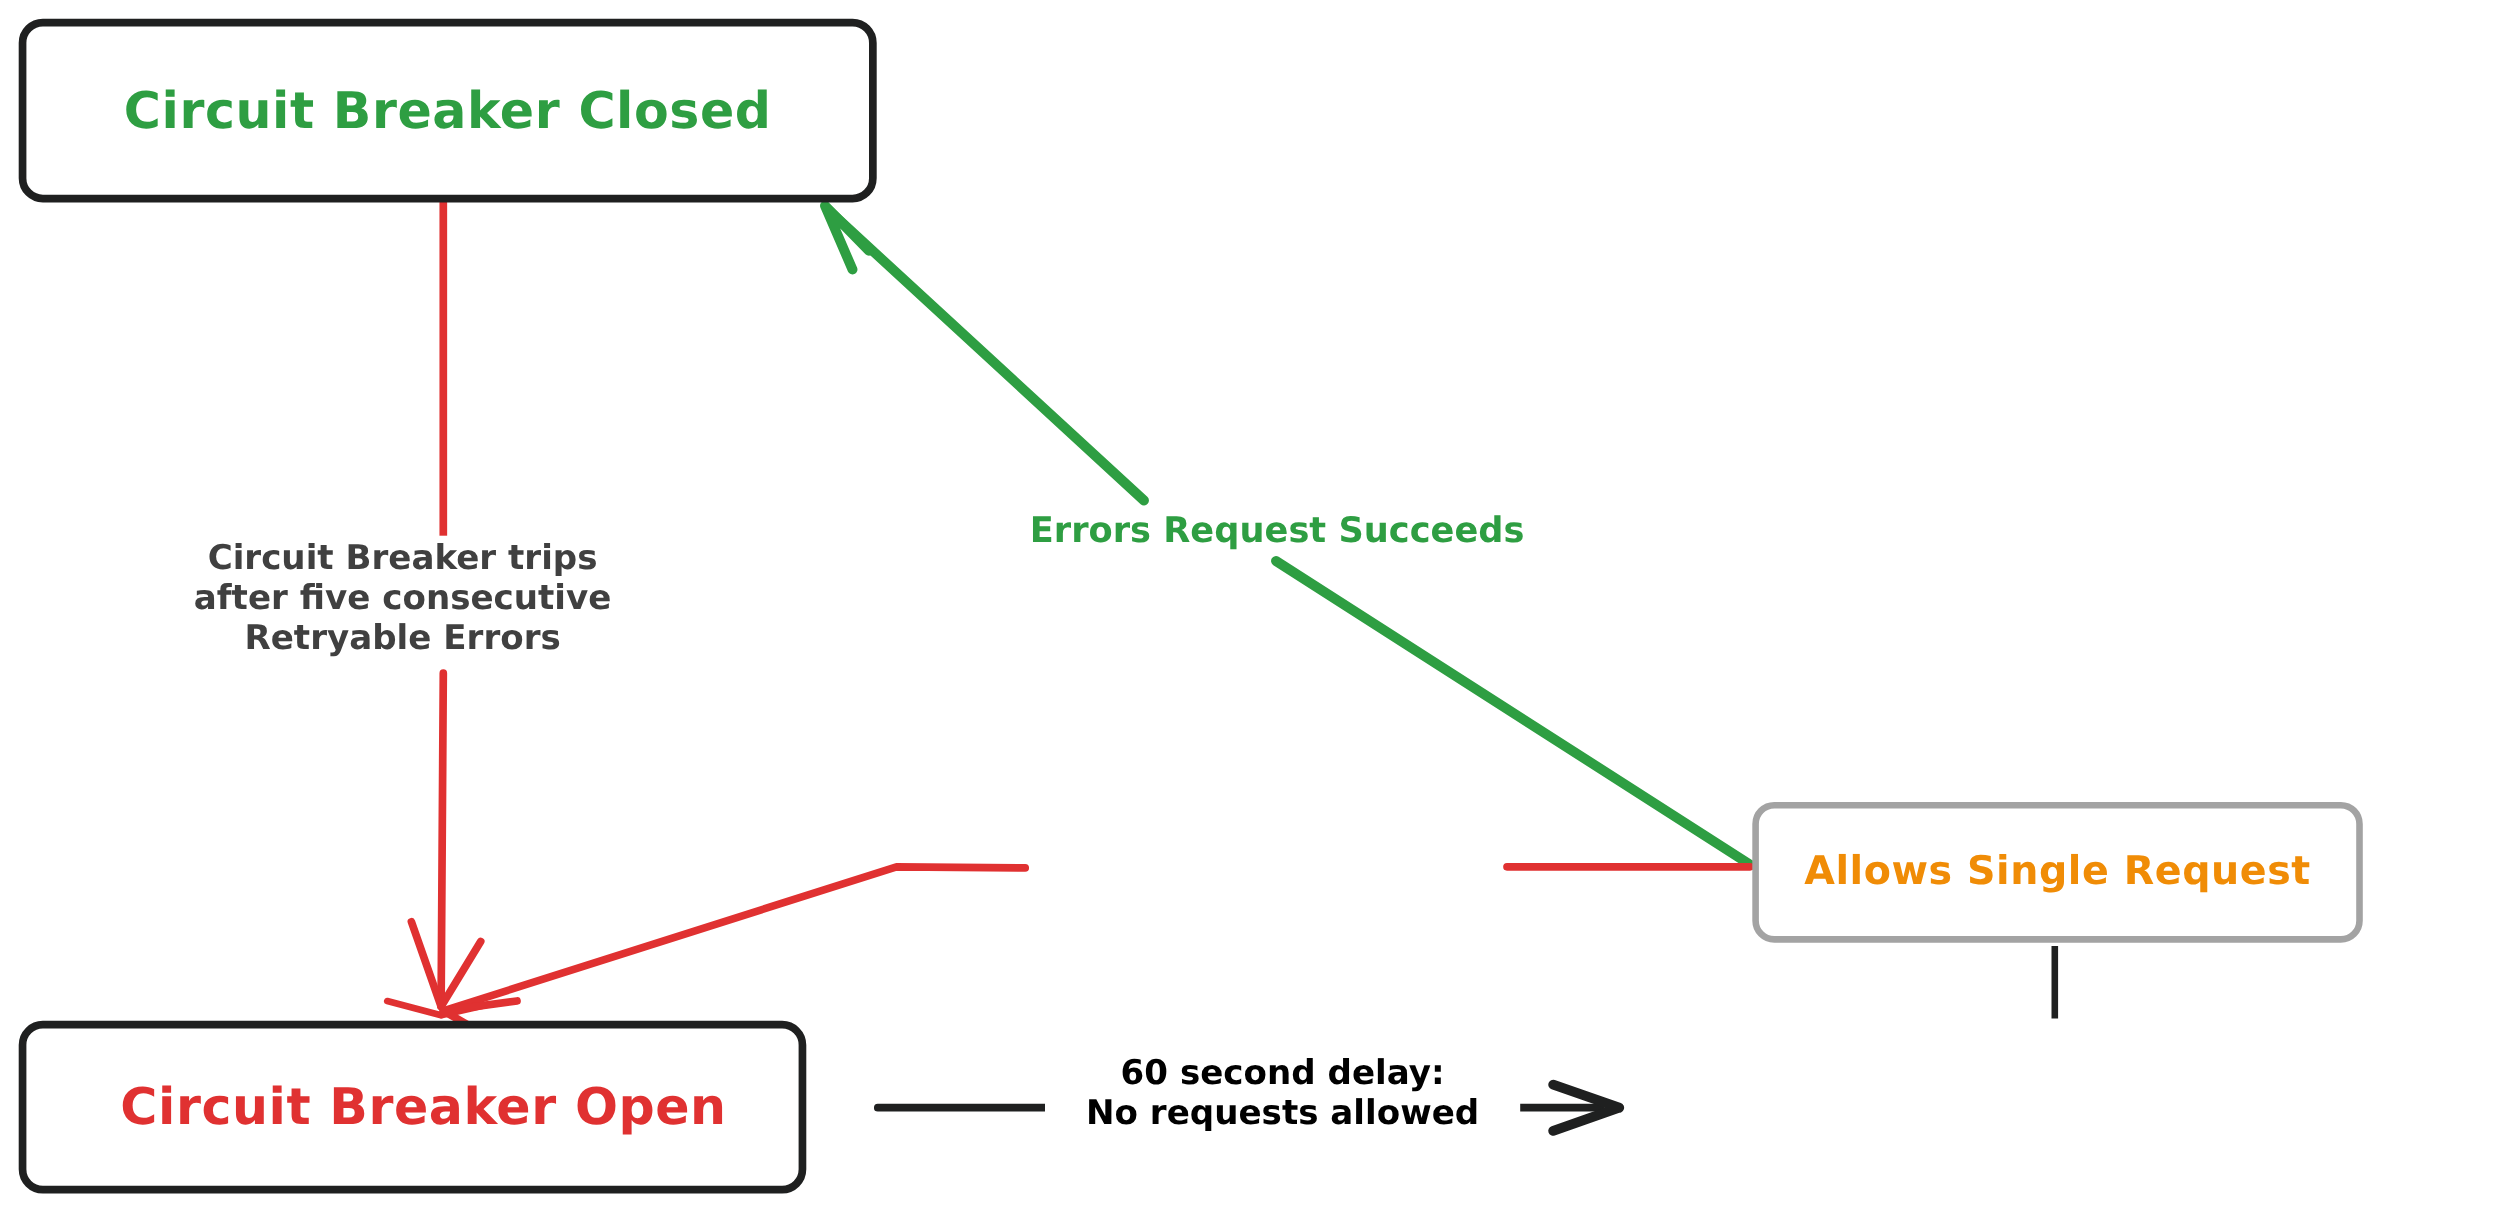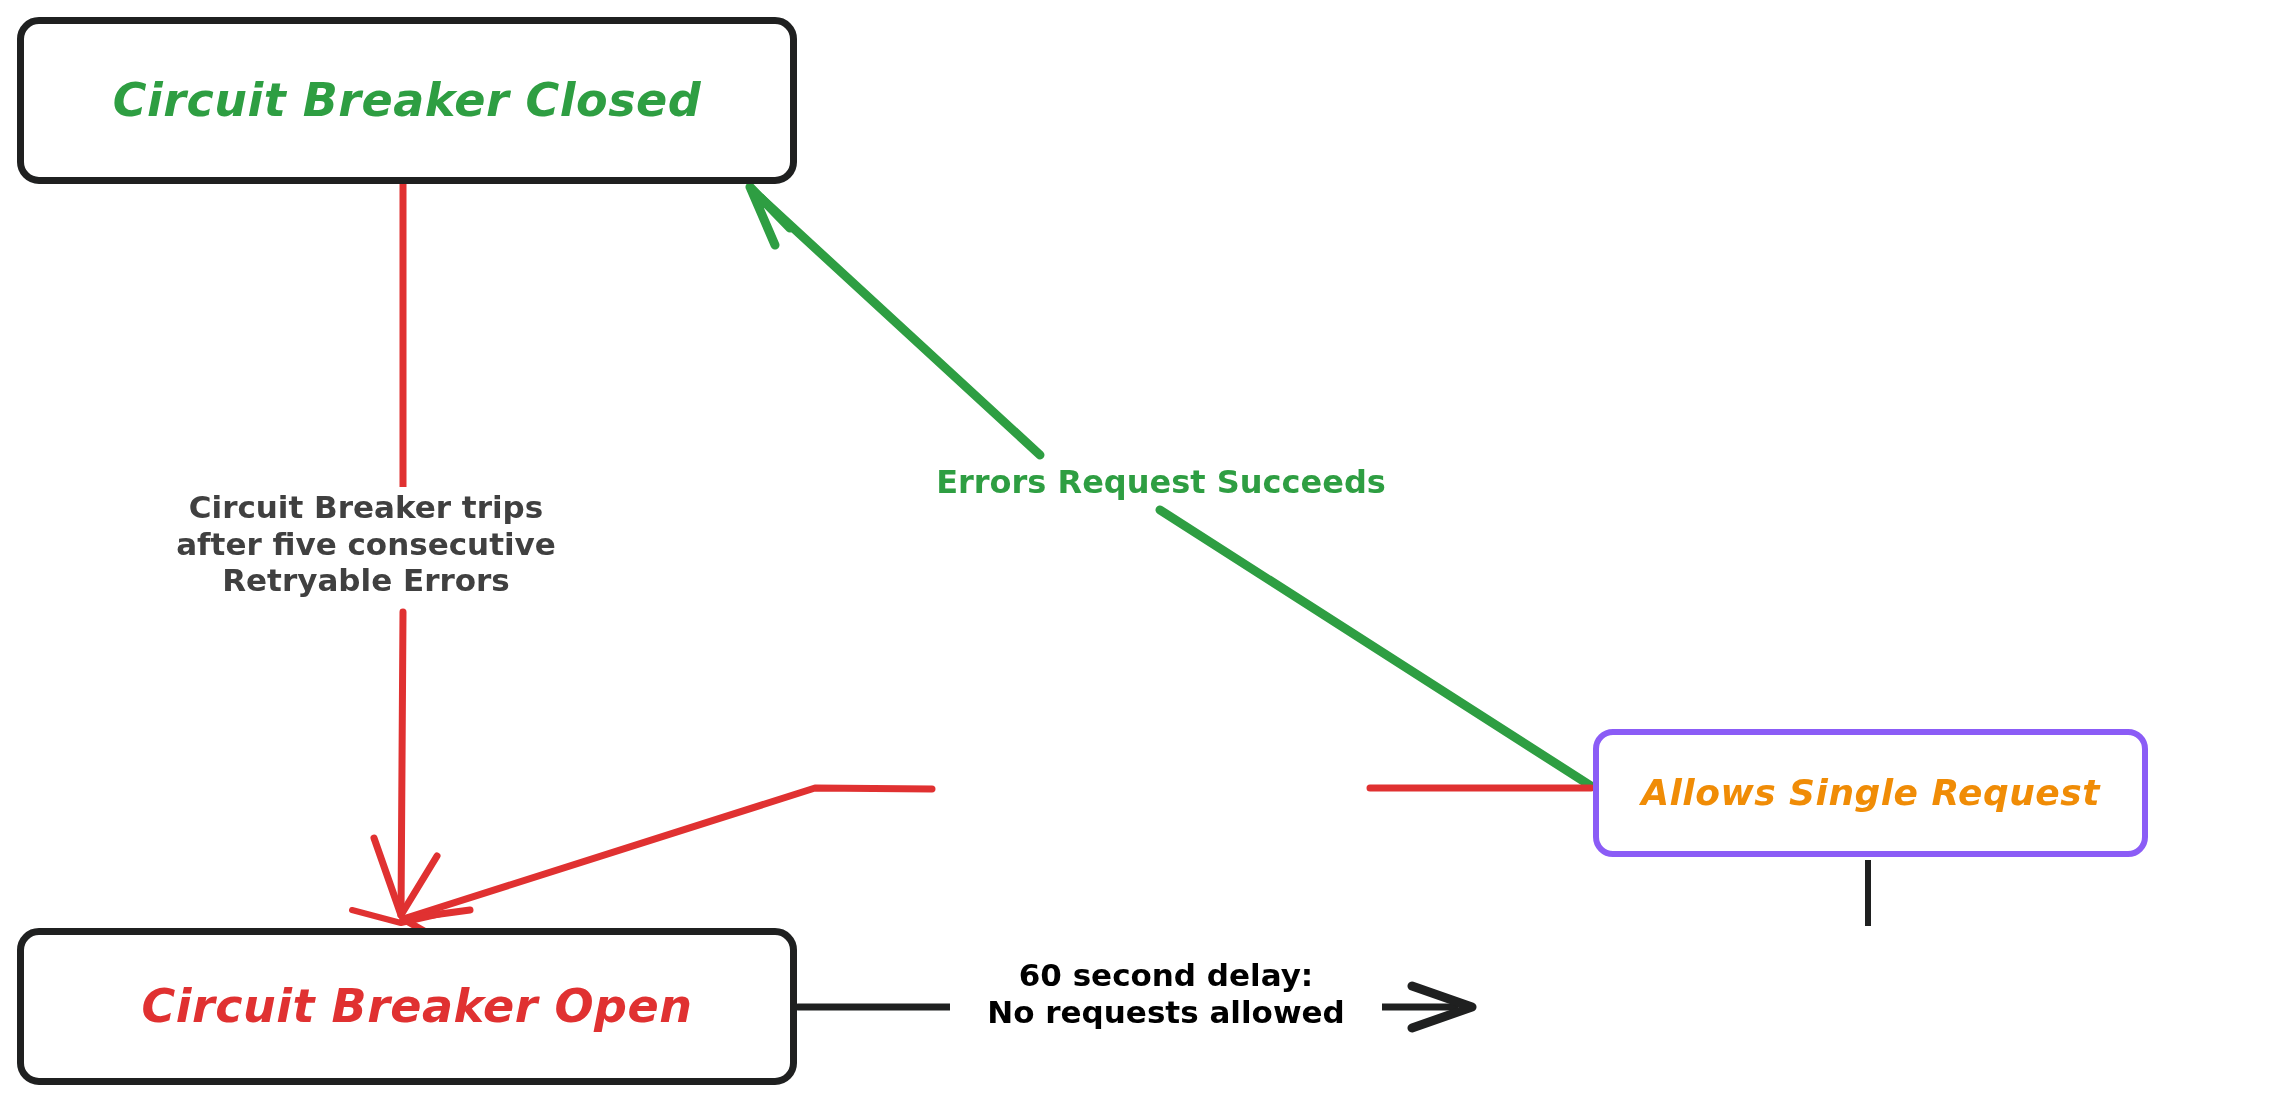--- a/index.html
+++ b/index.html
@@ -32,37 +32,36 @@
     align-items: center;
     justify-content: center;
     background: #ffffff;
     border-radius: 22px;
     text-align: center;
   }
   .node-black {
     border: 7px solid #1f2020;
   }
   .node-orange {
-    border: 6px solid #8b5cf6;
+    border: 6px solid #a3a3a3;
     border-radius: 20px;
   }
   .node-label {
     font-family: "DejaVu Sans", sans-serif;
     font-weight: 600;
     letter-spacing: 0.5px;
     line-height: 1.1;
     white-space: nowrap;
-    font-style: italic;
   }
   .label-green  { color: #2e9e42; }
   .label-red    { color: #e03131; }
   .label-orange { color: #f08c06; }
 
   #node-closed    { left: 17px;   top: 17px;   width: 780px;  height: 167px; }
-  #node-open      { left: 17px;   top: 928px;  width: 780px;  height: 157px; padding-left: 20px; }
+  #node-open      { left: 17px;   top: 928px;  width: 716px;  height: 157px; padding-left: 20px; }
   #node-halfopen  { left: 1476px; top: 928px;  width: 782px;  height: 157px; }
   #node-allows    { left: 1593px; top: 729px;  width: 555px;  height: 128px; }
 
   #node-closed .node-label   { font-size: 46px; }
   #node-open .node-label     { font-size: 46px; }
   #node-halfopen .node-label { font-size: 46px; }
   #node-allows .node-label   { font-size: 36px; }
 
   .edge-label {
     position: absolute;

